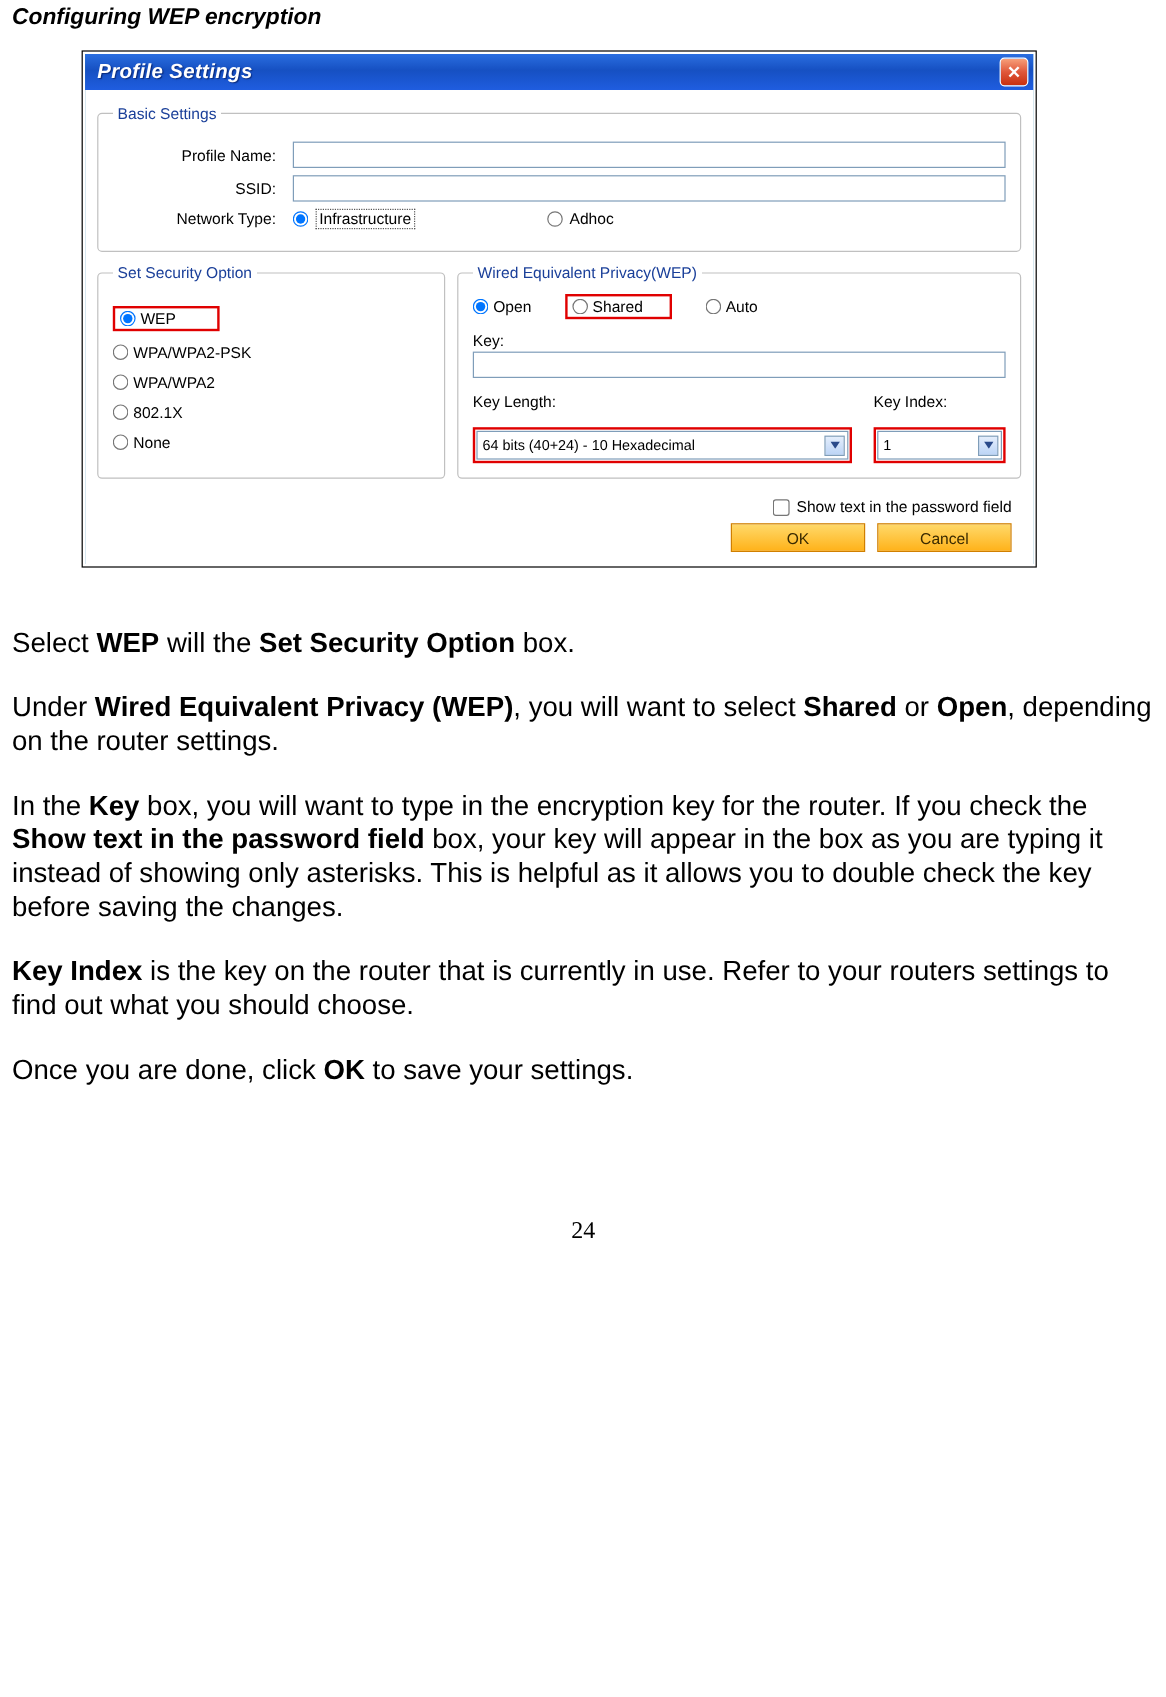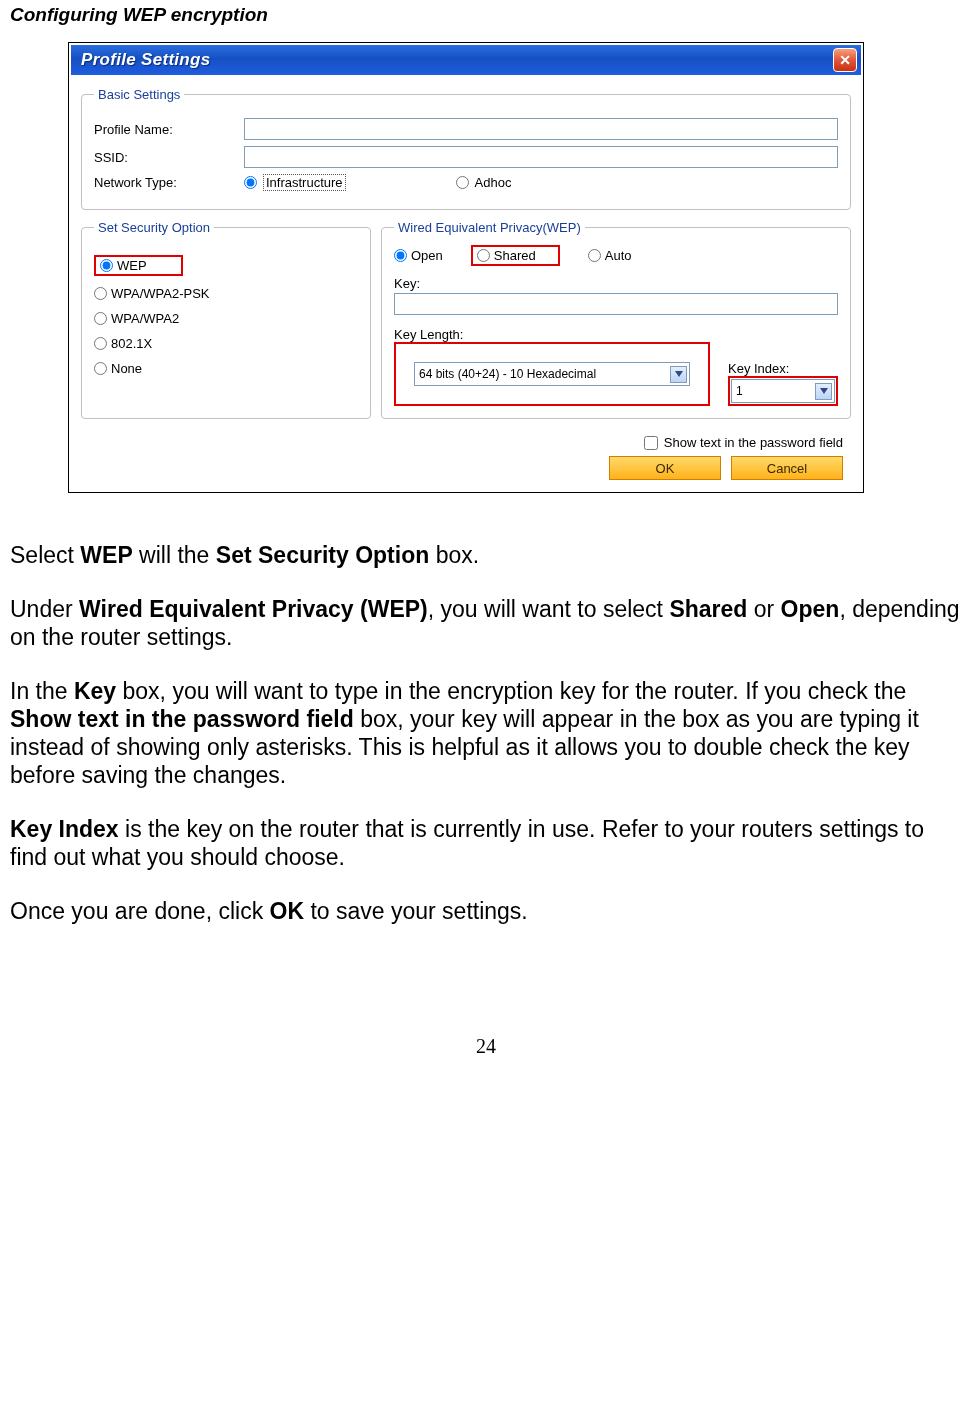--- a/index.html
+++ b/index.html
@@ -81,20 +81,21 @@
     font-size: 13px;
     padding: 0 4px;
   }
   .row {
     display: flex;
     align-items: center;
     margin: 6px 0;
   }
   .row .lbl {
     width: 150px;
+    text-align: right;
     padding-right: 14px;
   }
   .txt {
     flex: 1;
     height: 22px;
     border: 1px solid #7f9db9;
     background: #fff;
     padding: 0 4px;
   }
   .radio { margin-right: 4px; }
@@ -125,21 +126,21 @@
   .wep-key .lbl2 { display: block; margin-bottom: 2px; }
   .wep-key .txt { width: 100%; }
   .wep-len {
     display: flex;
     gap: 18px;
     margin-top: 12px;
     align-items: flex-end;
   }
   .wep-len .col1 { flex: 1; }
   .wep-len .col2 { width: 110px; }
-  .wep-len .lbl2 { display: block; margin-bottom: 0; }
+  .wep-len .lbl2 { display: block; margin-bottom: 14px; }
   .combo {
     height: 24px;
     border: 1px solid #7f9db9;
     background: #fff;
     display: flex;
     align-items: center;
     padding: 0 2px 0 4px;
     font-size: 12px;
     justify-content: space-between;
   }
@@ -273,21 +274,21 @@
                 <span>Auto</span>
               </span>
             </div>
             <div class="wep-key">
               <span class="lbl2">Key:</span>
               <input class="txt" value="" style="">
             </div>
             <div class="wep-len">
               <div class="col1">
                 <span class="lbl2">Key Length:</span>
-                <div class="hl-red" style="display:block;padding:18px;">
+                <div class="hl-red" style="display:block;padding:1px;">
                   <div class="combo">
                     <span style="overflow:hidden;white-space:nowrap;text-overflow:clip;">64 bits (40+24) - 10 Hexadecimal</span>
                     <span class="dbtn">
                       <svg viewBox="0 0 8 6">
                           <polygon points="0,0 8,0 4,6" fill="#2a4a8a"></polygon>
                         </svg>
                     </span>
                   </div>
                 </div>
               </div>

